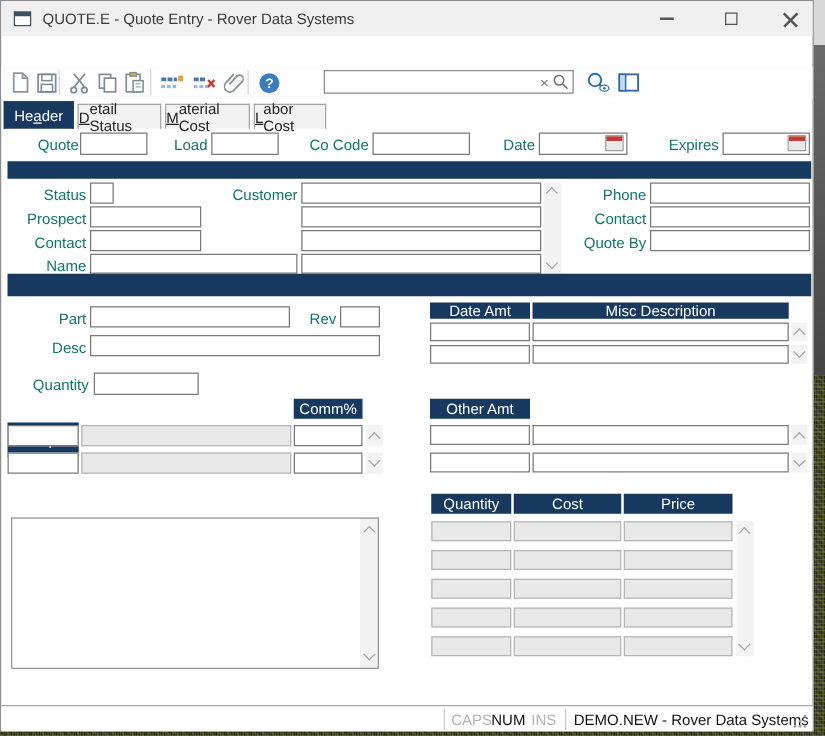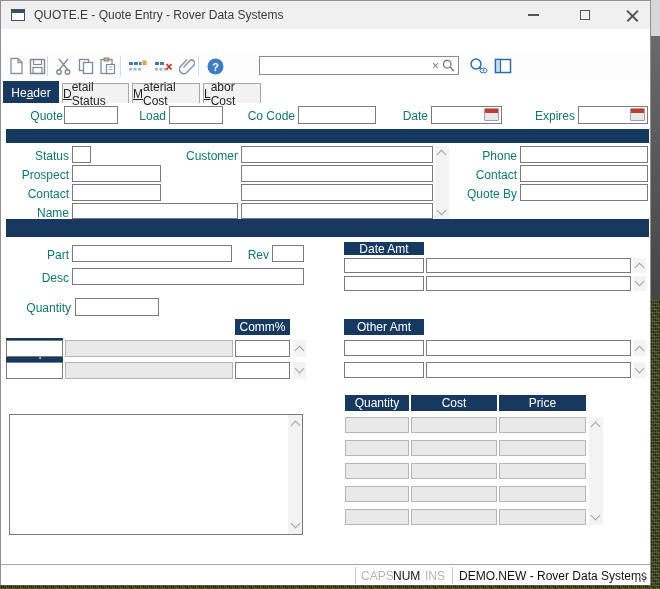--- a/index.html
+++ b/index.html
@@ -259,20 +259,21 @@
     <div class="nav" style="left:5px;top:218px;width:643px;height:18px"></div>
 
     <span class="lbl" style="left:30px;top:247px;width:38px">Part</span>
     <input class="inp" style="left: 71px; top: 244px; width: 160px; height: 17px;">
     <span class="lbl" style="left:238px;top:247px;width:30px">Rev</span>
     <input class="inp" style="left: 271px; top: 244px; width: 32px; height: 17px;">
     <span class="lbl" style="left:28px;top:270px;width:40px">Desc</span>
     <input class="inp" style="left: 71px; top: 267px; width: 232px; height: 17px;">
 
     <div class="th" style="left:343px;top:241px;width:80px;height:13px">Date Amt</div>
+    <div class="th" style="left:425px;top:241px;width:205px;height:13px">Misc Description</div>
     <input class="inp" style="left: 343px; top: 257px; width: 80px; height: 15px;">
     <input class="inp" style="left: 425px; top: 257px; width: 205px; height: 15px;">
     <input class="inp" style="left: 343px; top: 275px; width: 80px; height: 15px;">
     <input class="inp" style="left: 425px; top: 275px; width: 205px; height: 15px;">
     <div class="scell" style="left:632px;top:257px;height:15px">
         <div class="chv up"></div>
       </div>
     <div class="scell" style="left:632px;top:275px;height:15px">
         <div class="chv down"></div>
       </div>

